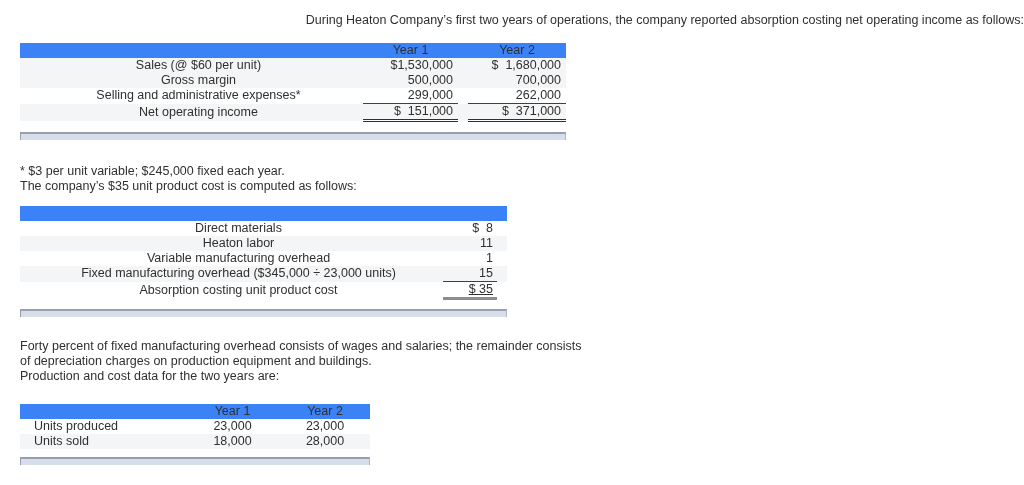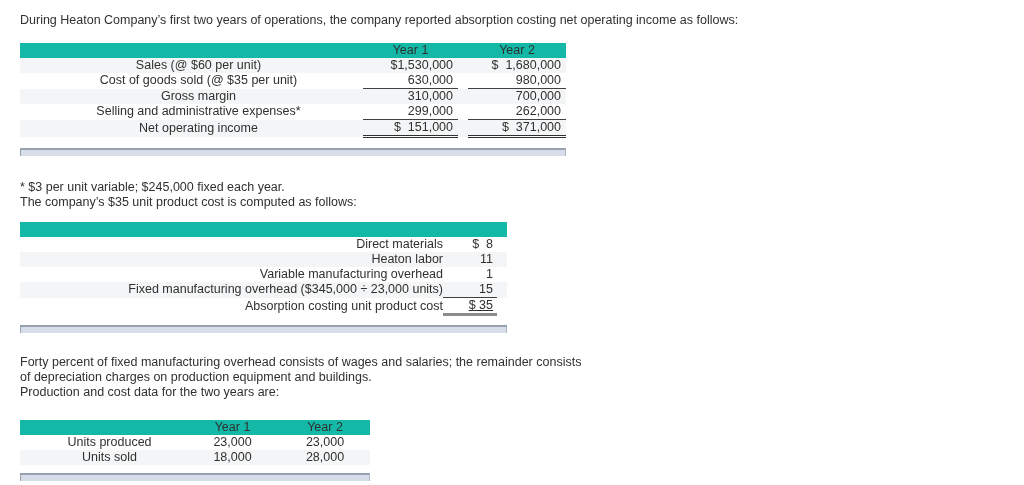--- a/index.html
+++ b/index.html
@@ -6,44 +6,44 @@
   html, body {
     width: 1024px; height: 485px;
     background: #ffffff;
     font-family: "Liberation Sans", sans-serif;
     color: #303030;
     overflow: hidden;
   }
   .page { position: relative; width: 1024px; height: 485px; padding-left: 20px; }
 
   .textline { font-size: 12.5px; line-height: 15px; white-space: pre; }
-  .intro { margin-top: 13px; }
+  .intro { margin-top: 13px; text-align: right; }
   .footnote-block { margin-top: 24px; }
   .body-block { margin-top: 22px; }
 
   table { border-collapse: collapse; table-layout: fixed; }
   td, th {
     font-size: 12.5px; line-height: 15px; height: 15px;
     font-weight: normal; padding: 0; vertical-align: middle;
     white-space: pre; overflow: hidden;
   }
-  tr.head { background: #14b8a6; }
+  tr.head { background: #3b82f6; }
   tr.alt { background: #f4f5f6; }
 
   .t-income { width: 546px; margin-top: 15px; }
   .t-income .c-label { padding-left: 14px; text-align: center; }
   .t-income .c-amt { text-align: right; padding-right: 5px; }
   .t-income th.c-amt { text-align: center; padding-right: 0; }
 
   .t-unitcost { width: 487px; margin-top: 12px; }
-  .t-unitcost .c-label { padding-left: 14px; text-align: right; }
+  .t-unitcost .c-label { padding-left: 14px; text-align: center; }
   .t-unitcost .c-amt { text-align: right; padding-right: 4px; }
 
   .t-production { width: 350px; margin-top: 20px; }
-  .t-production .c-label { padding-left: 14px; text-align: center; }
+  .t-production .c-label { padding-left: 14px; text-align: left; }
   .t-production .c-amt { text-align: center; }
 
   .u1 { border-bottom: 1px solid #404040; }
   .u2 { border-bottom: 3px double #303030; }
   .uthick { border-bottom: 3px solid #8c8c8c; text-decoration: underline; }
 
   .hbar {
     height: 8px;
     background: #d8dee9;
     border-top: 2px solid #96a0b0;
@@ -74,29 +74,23 @@
       <th class="c-amt">Year 1</th>
       <th></th>
       <th class="c-amt">Year 2</th>
     </tr>
     <tr class="alt">
       <td class="c-label">Sales (@ $60 per unit)</td>
       <td class="c-amt">$1,530,000</td>
       <td></td>
       <td class="c-amt">$&nbsp;&nbsp;1,680,000</td>
     </tr>
-    <tr>
-      <td class="c-label">Cost of goods sold (@ $35 per unit)</td>
-      <td class="c-amt u1">630,000</td>
-      <td></td>
-      <td class="c-amt u1">980,000</td>
-    </tr>
     <tr class="alt">
       <td class="c-label">Gross margin</td>
-      <td class="c-amt">310,000</td>
+      <td class="c-amt">500,000</td>
       <td></td>
       <td class="c-amt">700,000</td>
     </tr>
     <tr>
       <td class="c-label">Selling and administrative expenses*</td>
       <td class="c-amt u1">299,000</td>
       <td></td>
       <td class="c-amt u1">262,000</td>
     </tr>
     <tr class="alt">

